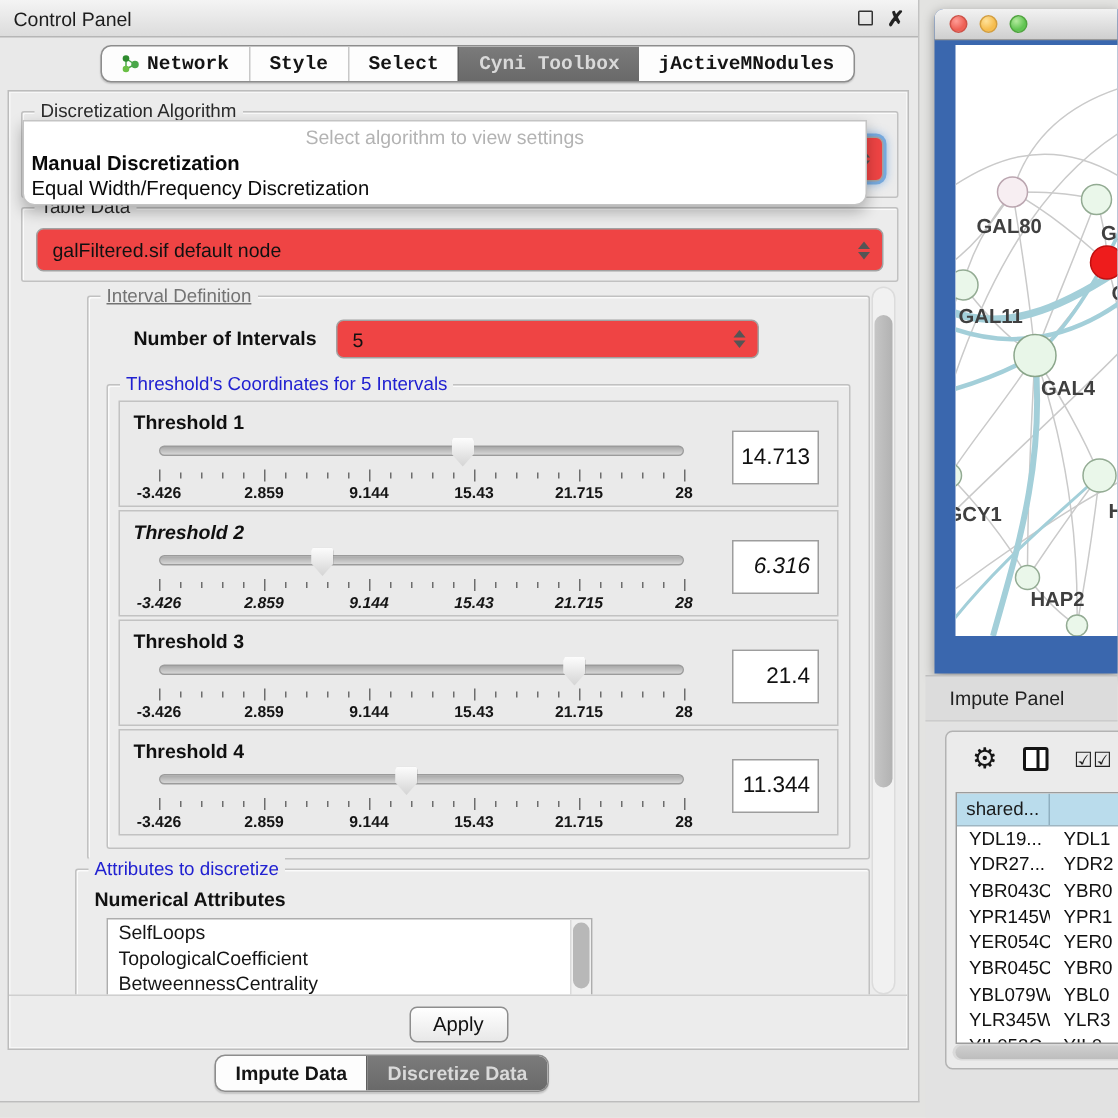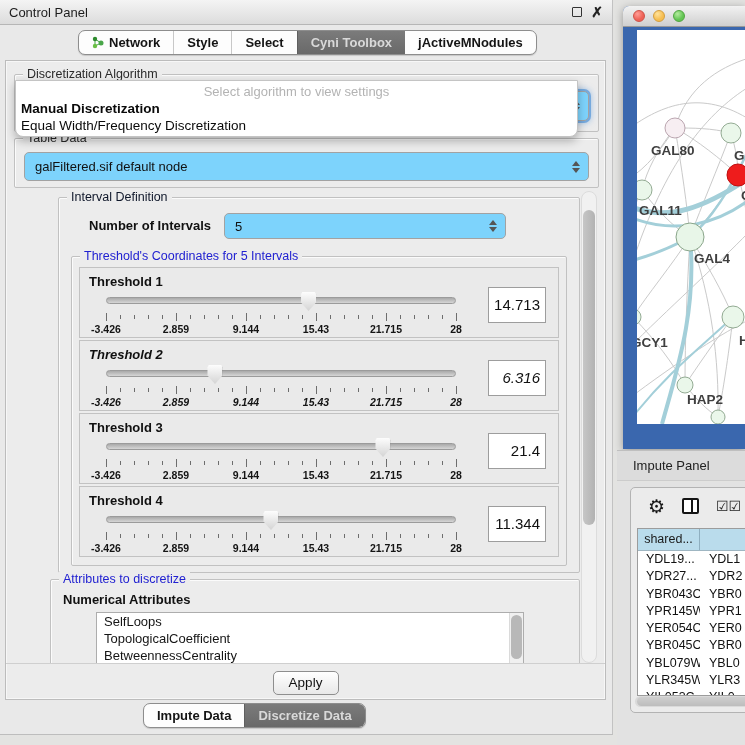--- a/index.html
+++ b/index.html
@@ -20,37 +20,37 @@
   
   .seg-tabs { position:absolute; display:flex; height:25px; background:#fdfdfd;
     border:1px solid #8d8d8d; border-radius:7px; overflow:hidden;
     box-shadow:0 1px 1px rgba(0,0,0,.15); }
   .seg-tab { display:flex; align-items:center; gap:5px; padding:0 13px; font-size:13px;
     font-weight:bold; color:#141414; border-left:1px solid #c8c8c8; cursor:pointer; }
   .seg-tab:first-child { border-left:none; }
   .seg-tab.sel { background:linear-gradient(#7b7b7b,#696969); color:#d9d9d9;
     border-left-color:#5f5f5f; }
   .seg-tab.sel + .seg-tab { border-left:none; }
-  #top-tabs { left:78px; top:30px; }
+  #top-tabs { left:67px; top:30px;font-family:Liberation Mono, monospace; }
   #bottom-tabs { left:143px; top:703px; }
 
   
   #main-panel { position:absolute; left:5px; top:60px; width:601px; height:640px;
     background:#ececec; border:1px solid #bcbcbc;
     box-shadow:inset 0 0 0 1px #f7f7f7; }
 
   .jgroup { position:absolute; border:1px solid #c1c1c1; border-radius:2px;
     box-shadow:inset 1px 1px 0 rgba(255,255,255,.8); }
   .jgroup-title { position:absolute; top:-8px; left:8px; background:#ececec;
     padding:0 4px; font-size:12.5px; color:#2a2a2a; white-space:nowrap; }
-  .jgroup-title.green { color:#0f172a; }
+  .jgroup-title.green { color:#737373;text-decoration:underline; }
   .jgroup-title.blue { color:#2121d1; }
 
   
-  .combo { position:absolute; background:#7dd3fc; border:1px solid #a2a2a2; border-radius:5px;
+  .combo { position:absolute; background:#ef4444; border:1px solid #a2a2a2; border-radius:5px;
     font-size:13px; color:#111; display:flex; align-items:center; padding:0 22px 0 10px;
     cursor:pointer; }
   .combo .arrows { position:absolute; right:8px; top:50%; transform:translateY(-50%);
     display:flex; flex-direction:column; gap:2px; }
   .combo .arrows i { display:block; width:0; height:0; border-left:4px solid transparent;
     border-right:4px solid transparent; }
   .combo .arrows i.up { border-bottom:5px solid #555; }
   .combo .arrows i.dn { border-top:5px solid #555; }
 
   
@@ -102,22 +102,22 @@
   .thr-ticklabels { position:absolute; left:0; right:0; top:31px; height:12px; }
   .thr-ticklabels span { position:absolute; transform:translateX(-50%); font-size:10.5px;
     font-weight:bold; color:#141414; white-space:nowrap; }
   .thr-value { position:absolute; right:12px; top:19px; width:58px; height:36px;
     background:#fff; border:1px solid #9d9d9d; font-size:15px; color:#111;
     text-align:right; line-height:34px; padding-right:5px; }
 
   #attr-group { left:36px; top:388px; width:530px; height:150px; }
   #attr-sublabel { position:absolute; left:12px; top:12px; font-size:13px;
     font-weight:bold; color:#111; }
-  #attr-list { position:absolute; left:20px; top:32px; width:428px; height:66px;
-    background:#fff; border:1px solid #adadad; overflow:hidden;margin-left:25px; }
+  #attr-list { position:absolute; left:20px; top:32px; width:324px; height:66px;
+    background:#fff; border:1px solid #adadad; overflow:hidden; }
   .attr-item { font-size:13px; color:#151515; padding:1px 0 1px 7px; height:17px;
     cursor:default; }
   #attr-vscroll { position:absolute; right:0; top:0; width:14px; height:100%;
     background:#f0f0f0; border-left:1px solid #dadada; }
   #attr-vscroll .thumb { position:absolute; left:1px; top:2px; width:11px; height:44px;
     background:#b8b8b8; border-radius:6px; }
 
   #apply-row { position:absolute; left:0; right:0; top:602px; height:38px;
     border-top:1px solid #cfcfcf; }
   #apply-btn { position:absolute; left:50%; top:7px; transform:translateX(-50%);

